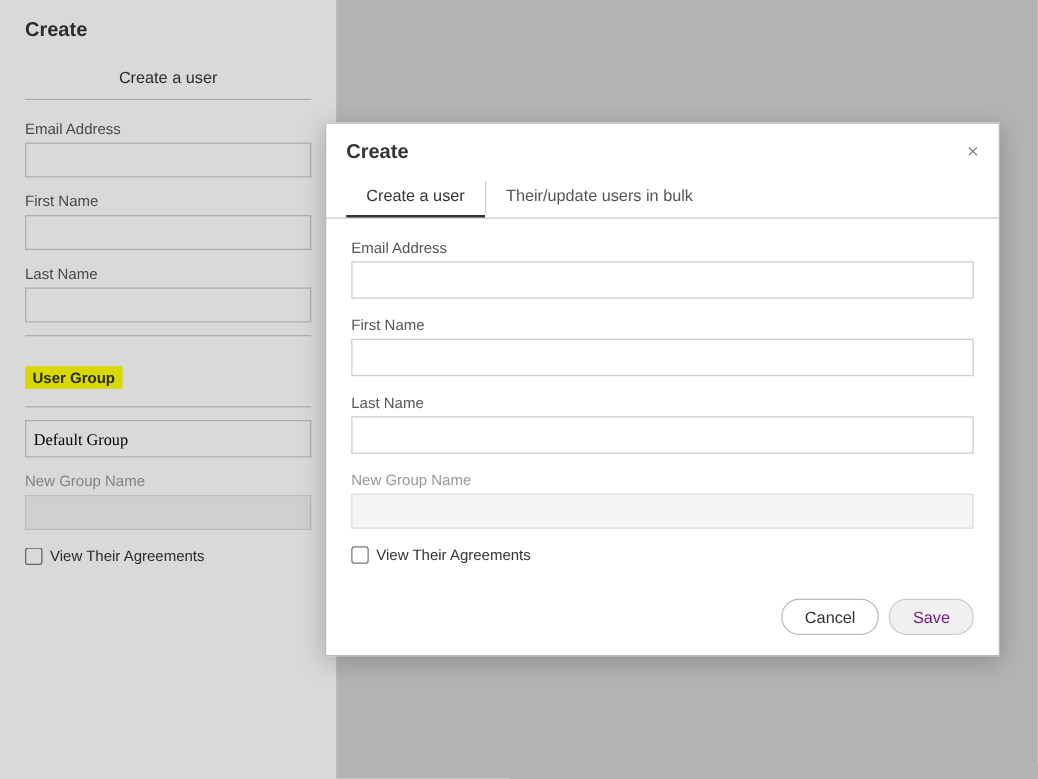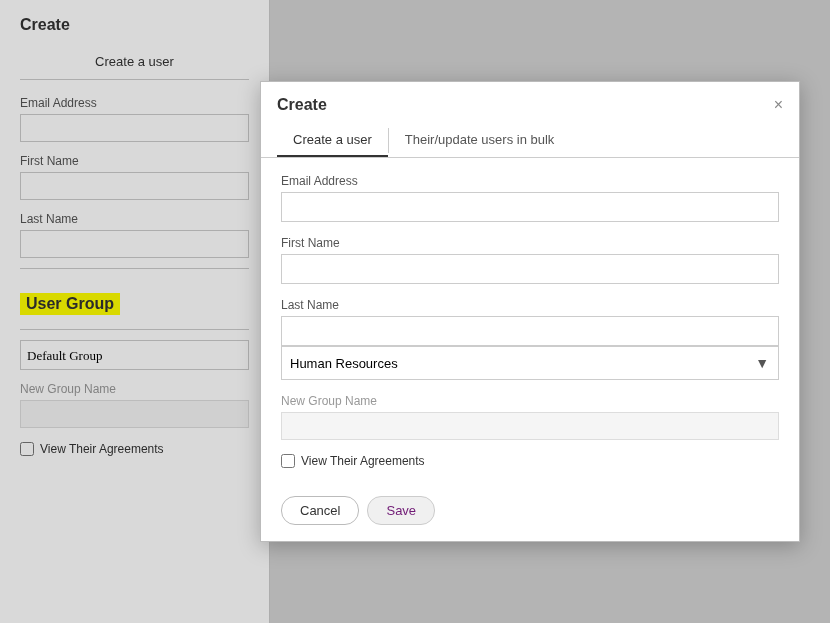--- a/index.html
+++ b/index.html
@@ -56,21 +56,21 @@
       width: 100%;
       height: 28px;
       border: 1px solid #ccc;
       background: #fff;
       padding: 4px 6px;
       font-size: 13px;
     }
     .user-group-label {
       display: inline-block;
       background: #ffff00;
-      font-size: 16px;
+      font-size: 12px;
       font-weight: bold;
       color: #333;
       padding: 2px 6px;
       margin-top: 14px;
       margin-bottom: 4px;
     }
     .divider {
       border: none;
       border-top: 1px solid #ccc;
       margin: 10px 0;
@@ -230,21 +230,21 @@
     .modal-checkbox-row input[type="checkbox"] {
       width: 14px;
       height: 14px;
     }
     .modal-checkbox-row label {
       font-size: 12px;
       color: #333;
     }
     .modal-footer {
       display: flex;
-      justify-content: flex-start;
+      justify-content: flex-end;
       gap: 8px;
       padding: 12px 20px 16px 20px;
     }
     .btn-cancel {
       padding: 6px 18px;
       background: #fff;
       border: 1px solid #bbb;
       border-radius: 14px;
       font-size: 13px;
       cursor: pointer;
@@ -319,29 +319,20 @@
       <div class="modal-body">
         <div class="modal-field-label">Email Address</div>
         <input class="modal-input" type="text" style="">
 
         <div class="modal-field-label">First Name</div>
         <input class="modal-input" type="text" style="">
 
         <div class="modal-field-label">Last Name</div>
         <input class="modal-input" type="text" style="">
 
-        <div class="modal-select-wrapper">
-          <select class="modal-select">
-            <option>Default Group</option>
-            <option selected="">Human Resources</option>
-            <option>Finance</option>
-            <option>Engineering</option>
-          </select>
-          <span class="select-arrow">▼</span>
-        </div>
 
         <div class="new-group-label-text" style="margin-top:14px; margin-bottom:4px;">New Group Name</div>
         <input class="modal-new-group-input" type="text" style="">
 
         <div class="modal-checkbox-row">
           <input type="checkbox" id="modal-view-agreements" style="">
           <label for="modal-view-agreements">View Their Agreements</label>
         </div>
       </div>
 

